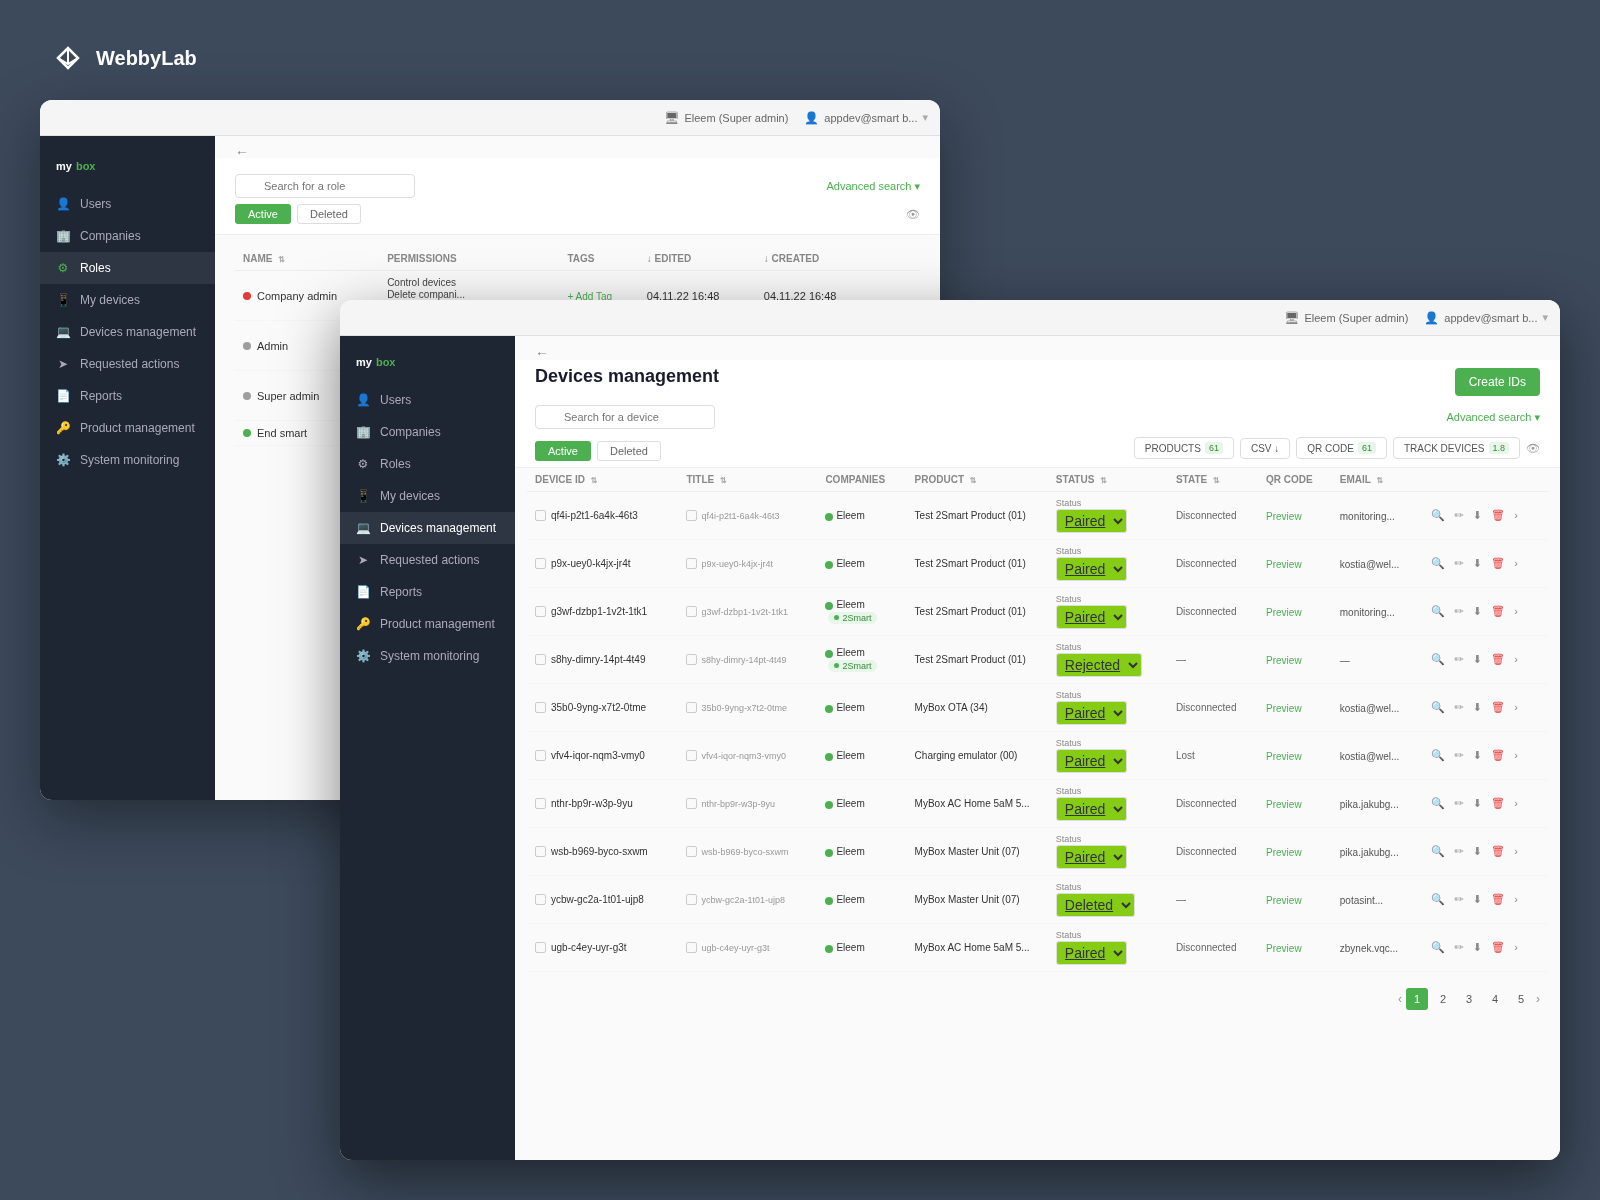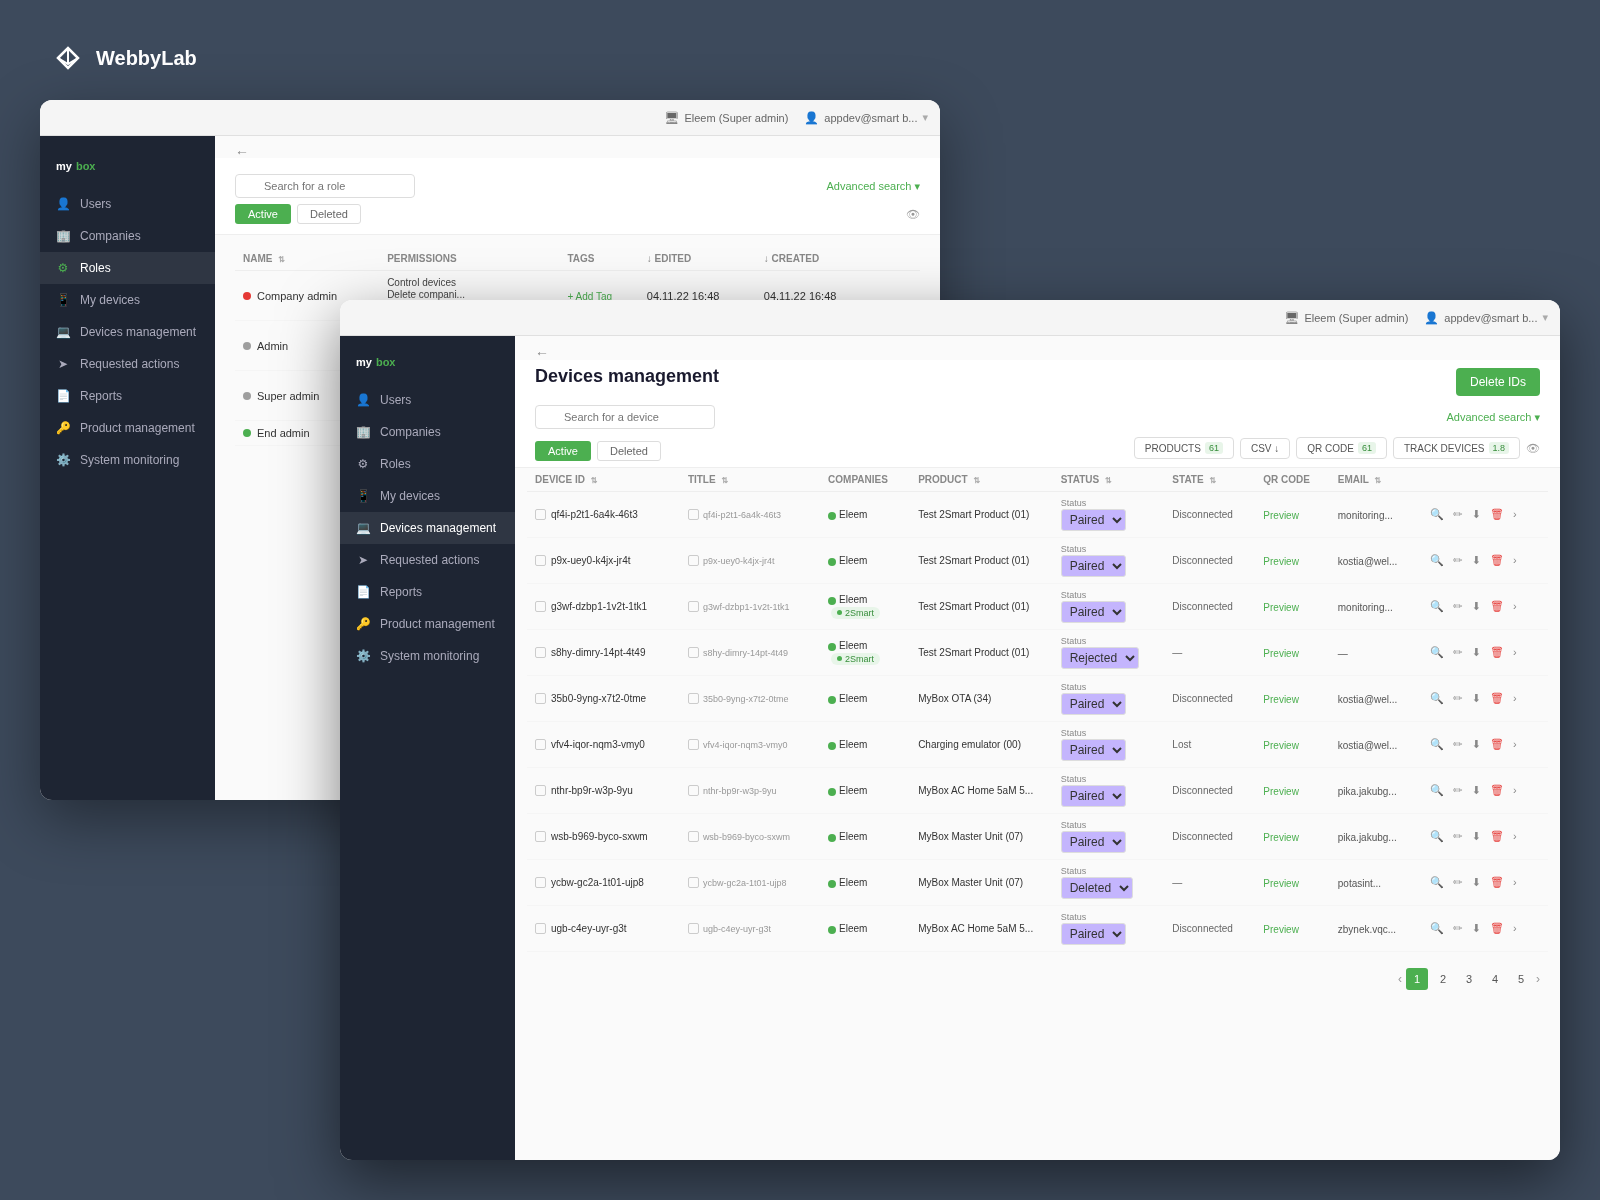--- a/index.html
+++ b/index.html
@@ -284,24 +284,25 @@
     .create-btn.green-btn {
       background: #4caf50;
     }
     .dot-company { width: 8px; height: 8px; border-radius: 50%; background: #4caf50; display: inline-block; margin-right: 3px; }
     .preview-link { color: #4caf50; text-decoration: none; font-size: 10px; }
     .action-btn { background: none; border: none; cursor: pointer; color: #888; padding: 2px 3px; font-size: 11px; }
     .action-btn.red { color: #e53935; }
     .status-select {
       border: 1px solid #ddd;
       border-radius: 3px;
-      font-size: 12px;
+      font-size: 14px;
       padding: 2px 4px;
       color: #333;
-      background: #c4b5fd;
+      background: #84cc16;
+      text-decoration: underline;
     }
     .state-cell { font-size: 10px; color: #666; }
     .toolbar-btn {
       border: 1px solid #ddd;
       background: white;
       border-radius: 4px;
       padding: 4px 10px;
       font-size: 10px;
       color: #555;
       cursor: pointer;
@@ -562,21 +563,21 @@
               </td>
               <td><span class="add-tag">+ Add Tag</span></td>
               <td>01.09.22 11:31</td>
               <td>01.09.22 11:31</td>
               <td></td>
             </tr>
             <tr>
               <td>
                   <div class="name-col">
                     <span class="role-dot dot-green"></span>
-                    <span>End admin</span>
+                    <span>End smart</span>
                   </div>
                 </td>
               <td class="permissions-col">
                 <div class="perm-item">Control devices</div>
               </td>
               <td></td>
               <td></td>
               <td></td>
               <td></td>
             </tr>
@@ -642,21 +643,21 @@
         <span>System monitoring</span>
       </div>
     </div>
 
     <div class="dev-main">
       <div style="padding:6px 10px 0;"><span class="nav-back">←</span></div>
 
       <div style="padding:6px 20px 0;background:white;border-bottom:1px solid #eee;">
         <div style="display:flex;align-items:center;justify-content:space-between;margin-bottom:8px;">
           <h1 class="page-title">Devices management</h1>
-          <button class="create-btn green-btn">Delete IDs</button>
+          <button class="create-btn green-btn">Create IDs</button>
         </div>
         <div class="search-row">
           <div class="search-wrap">
             <span class="search-icon-inner">🔍</span>
             <input class="search-input" type="text" placeholder="Search for a device" style="">
           </div>
           <span class="advanced-search-link">
             <span>Advanced search</span> ▾
           </span>
         </div>

